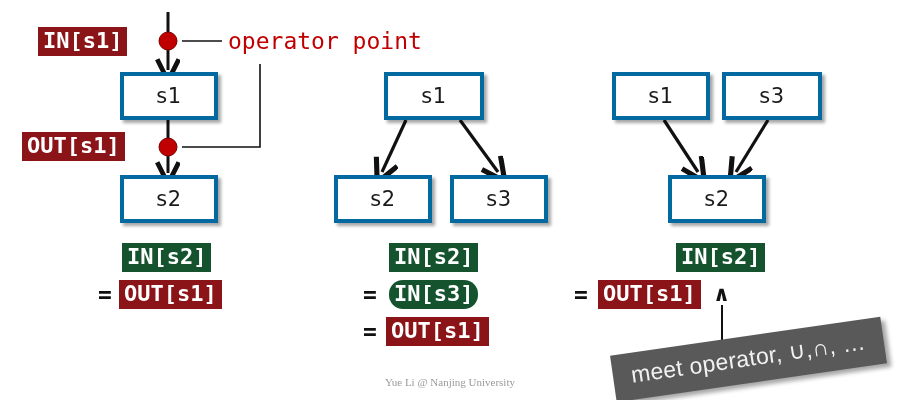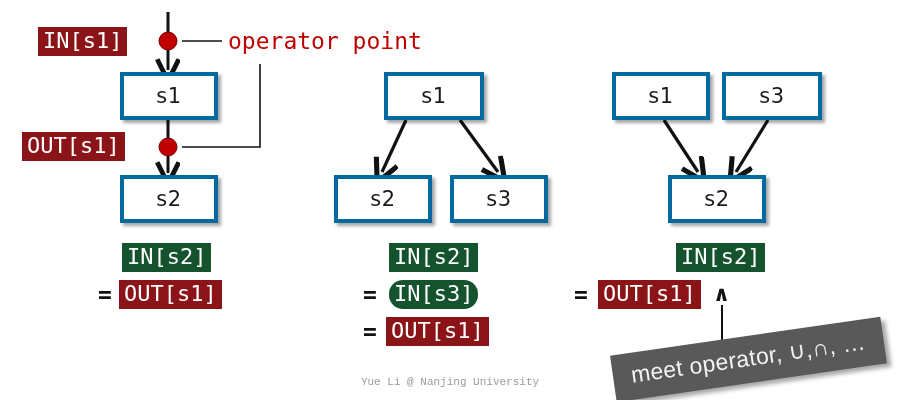--- a/index.html
+++ b/index.html
@@ -33,21 +33,21 @@
     font-size: 21px;
     color: #1a1a1a;
     letter-spacing: 0.5px;
   }
 
   
   .chip {
     position: absolute;
     font-family: "DejaVu Sans Mono", monospace;
     font-size: 22px;
-    font-weight: 400;
+    font-weight: 700;
     color: #ffffff;
     padding: 2px 5px 4px 5px;
     white-space: nowrap;
     line-height: 1.05;
     letter-spacing: 0px;
   }
   .chip.red  { background: #8B1418; }
   .chip.blue { background: #14532d; }
 
   
@@ -98,21 +98,21 @@
     box-shadow: 4px 4px 4px rgba(0,0,0,0.35);
     letter-spacing: 0.3px;
   }
 
   
   .footer {
     position: absolute;
     left: 0;
     width: 900px;
     text-align: center;
-    font-family: Liberation Mono, monospace;
+    font-family: Liberation Serif, serif;
     font-size: 11px;
     color: #9a9a9a;
   }
 </style>
 </head>
 <body>
 
 <div id="slide">
 
   <svg id="wires" viewBox="0 0 900 400" xmlns="http://www.w3.org/2000/svg">

